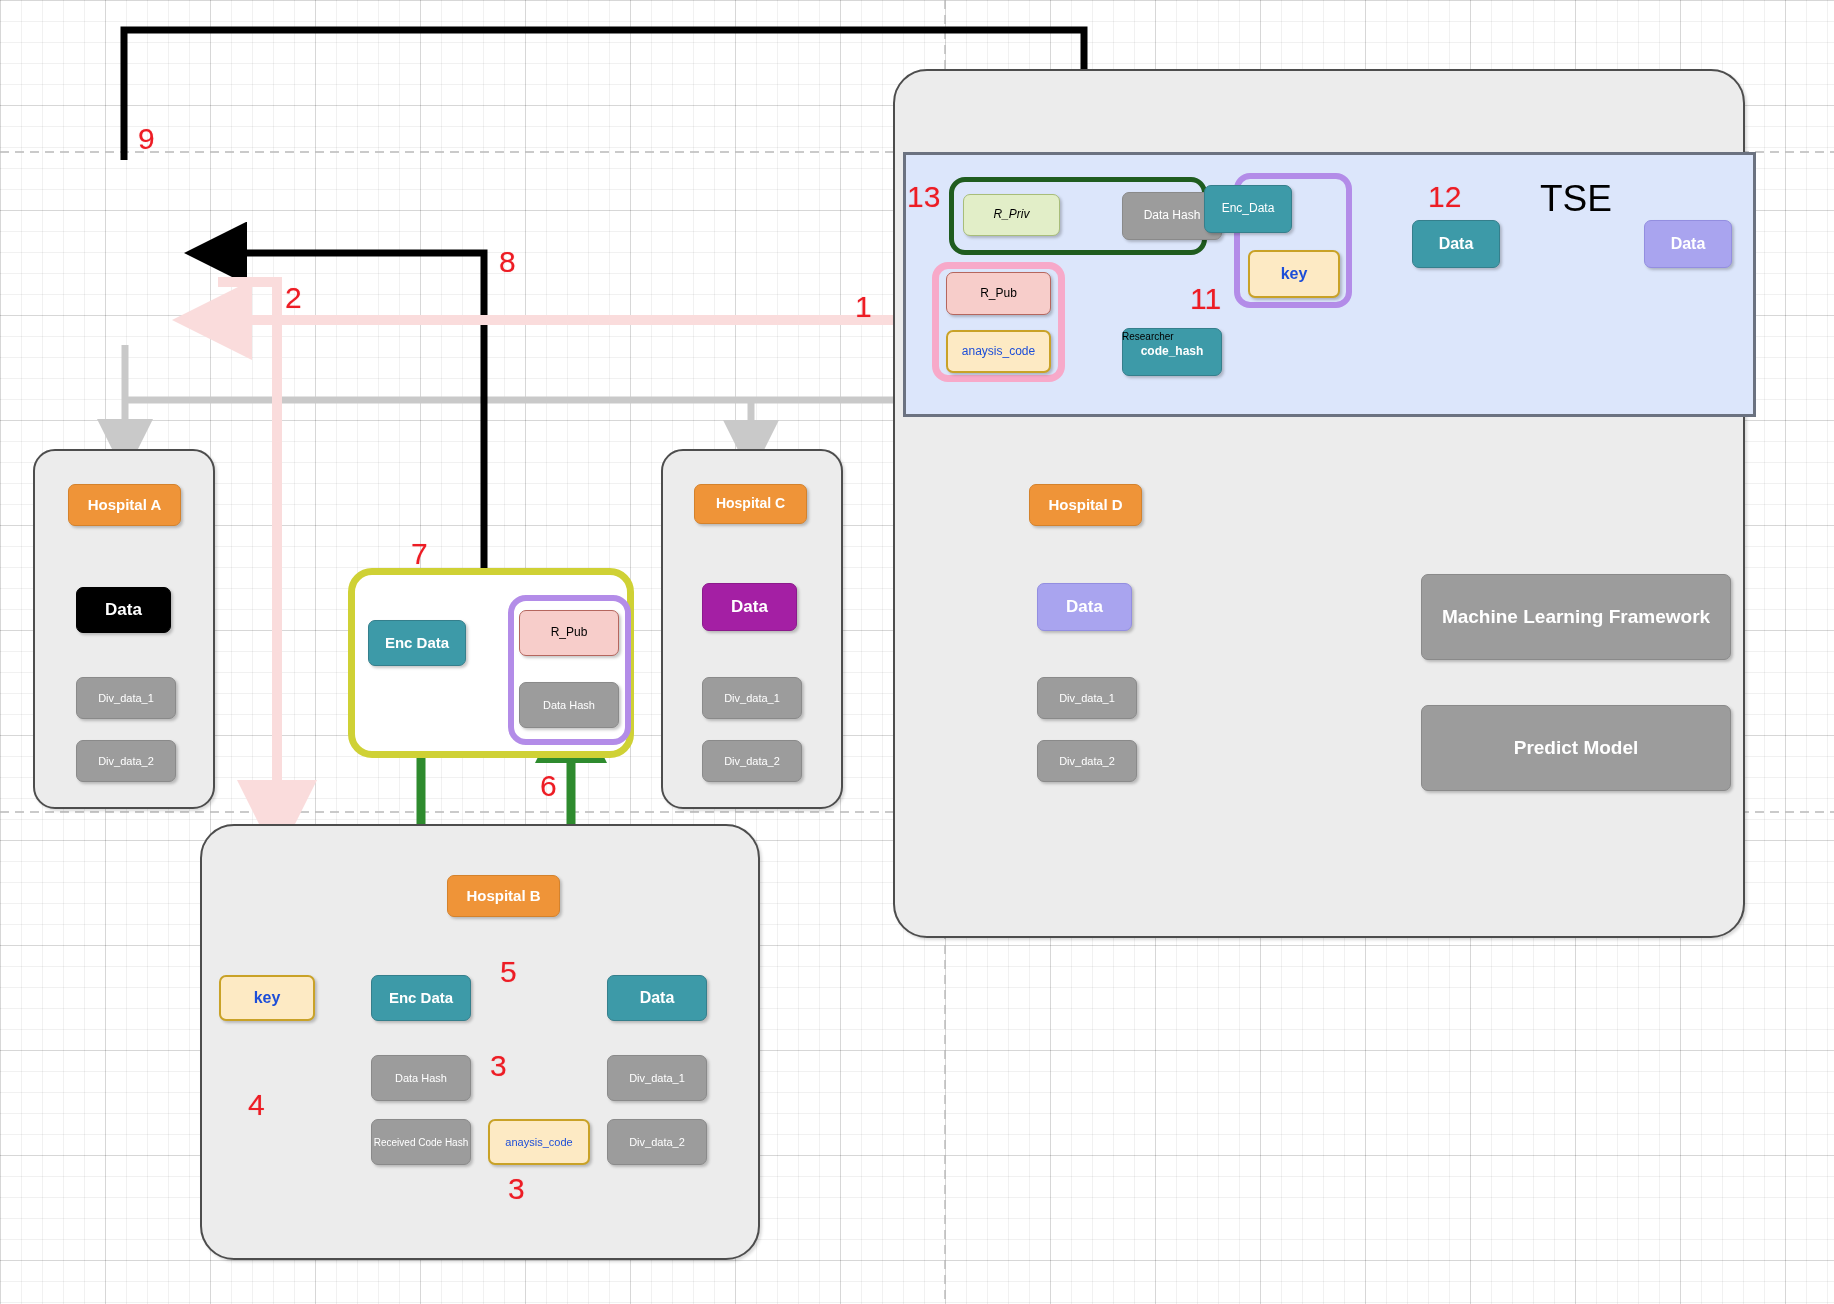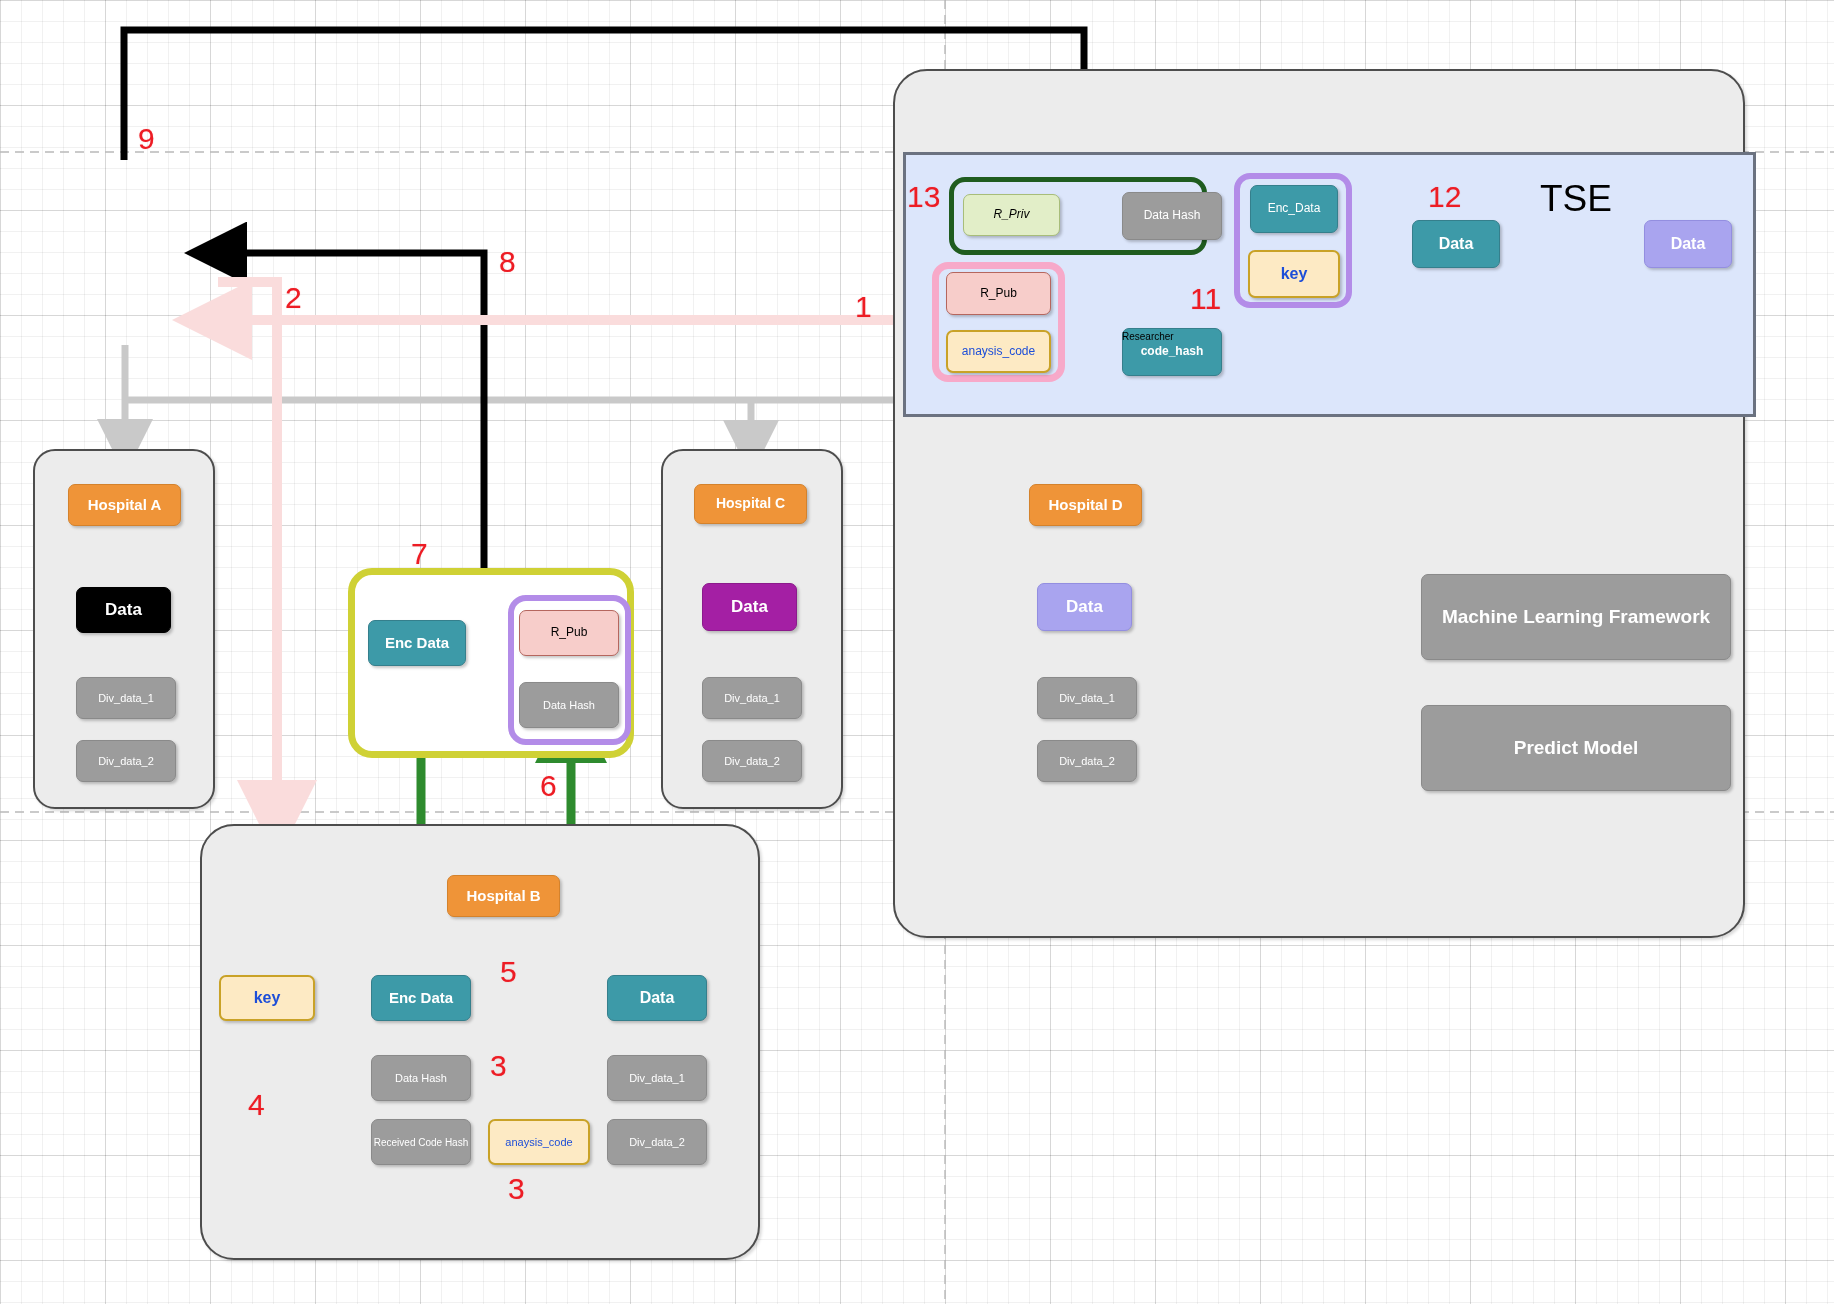--- a/index.html
+++ b/index.html
@@ -278,21 +278,21 @@
   <div class="node n-ltgreen" style="left:963px; top:194px; width:97px; height:42px; font-size:12px;">R_Priv</div>
 
   <div class="node n-gray" style="left:1122px; top:192px; width:100px; height:48px; font-size:12px; font-weight:normal;">Data Hash</div>
 
   <div class="node n-pink" style="left:946px; top:272px; width:105px; height:43px; font-size:12px;">R_Pub</div>
 
   <div class="node n-cream" style="left:946px; top:330px; width:105px; height:43px; font-size:12px; font-weight:normal;">anaysis_code</div>
 
   <div class="node n-teal" style="left:1122px; top:328px; width:100px; height:48px; font-size:12px; font-weight:bold;">code_hash</div>
 
-  <div class="node n-teal" style="left:1250px; top:185px; width:88px; height:48px; font-size:12px; font-weight:normal;">Enc_Data</div>
+  <div class="node n-teal" style="left:1204px; top:185px; width:88px; height:48px; font-size:12px; font-weight:normal;">Enc_Data</div>
 
   <div class="node n-cream" style="left:1248px; top:250px; width:92px; height:48px; font-size:16px;">key</div>
 
   <div class="node n-teal" style="left:1412px; top:220px; width:88px; height:48px; font-size:16px;">Data</div>
 
   <div class="node n-lav" style="left:1644px; top:220px; width:88px; height:48px; font-size:16px;">Data</div>
 
   <div class="researcher-label" style="left:1122px; top:331px;">Researcher</div>
 
   <div class="node n-gray" style="left:1421px; top:705px; width:310px; height:86px; font-size:19px;">Predict Model</div>

